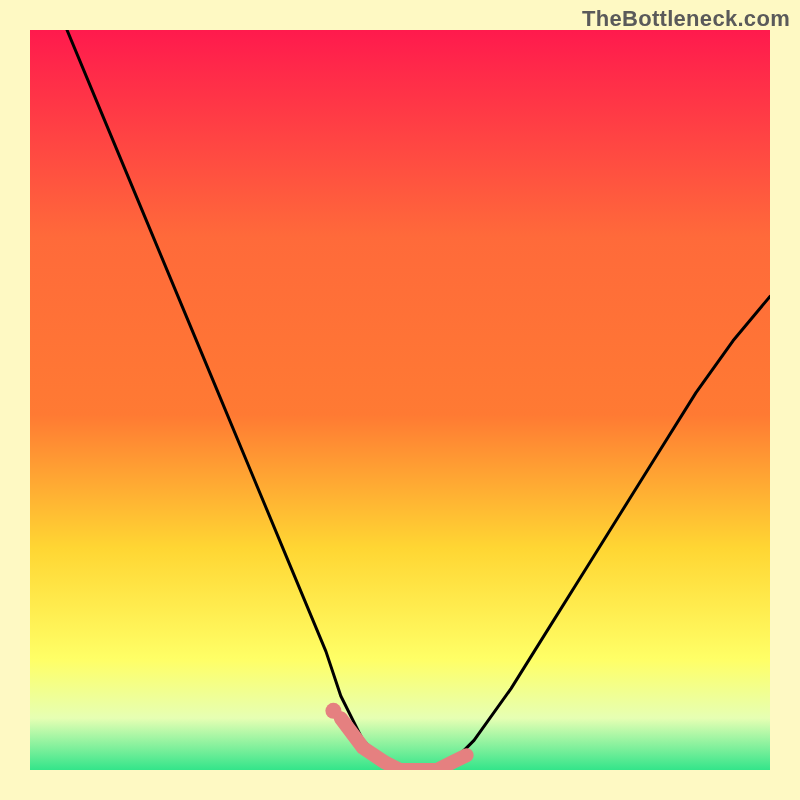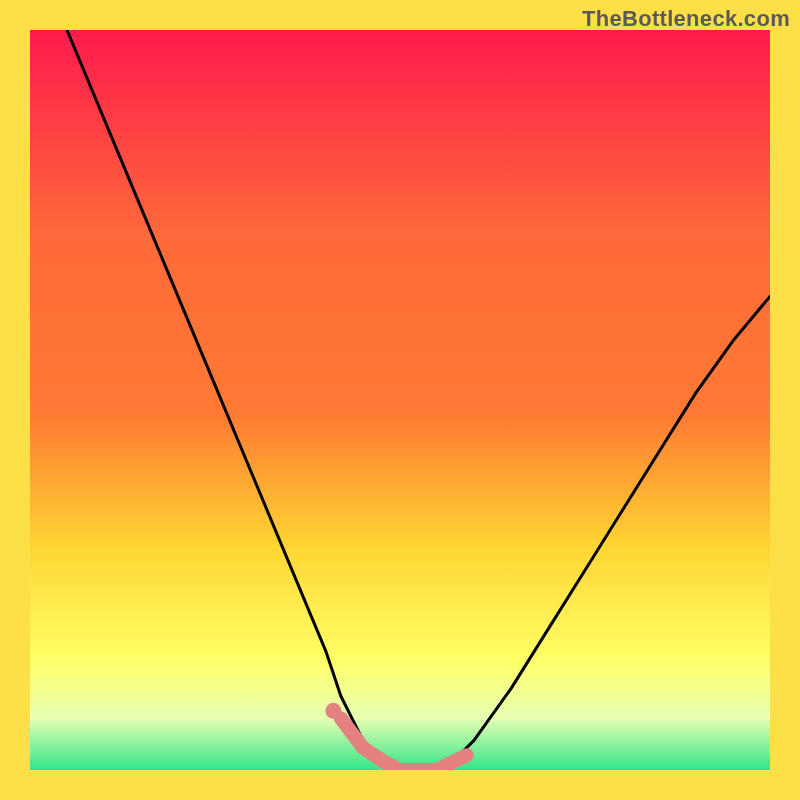--- a/index.html
+++ b/index.html
@@ -8,21 +8,21 @@
     width: 800px;
     height: 800px;
     background: #000;
     font-family: Arial, Helvetica, sans-serif;
     overflow: hidden;
   }
   .canvas {
     position: relative;
     width: 800px;
     height: 800px;
-    background: #fde047;
+    background: #fef9c3;
   }
   .watermark {
     position: absolute;
     top: 6px;
     right: 10px;
     color: #5a5a5a;
     font-size: 22px;
     font-weight: 600;
     letter-spacing: 0.3px;
     z-index: 50;

